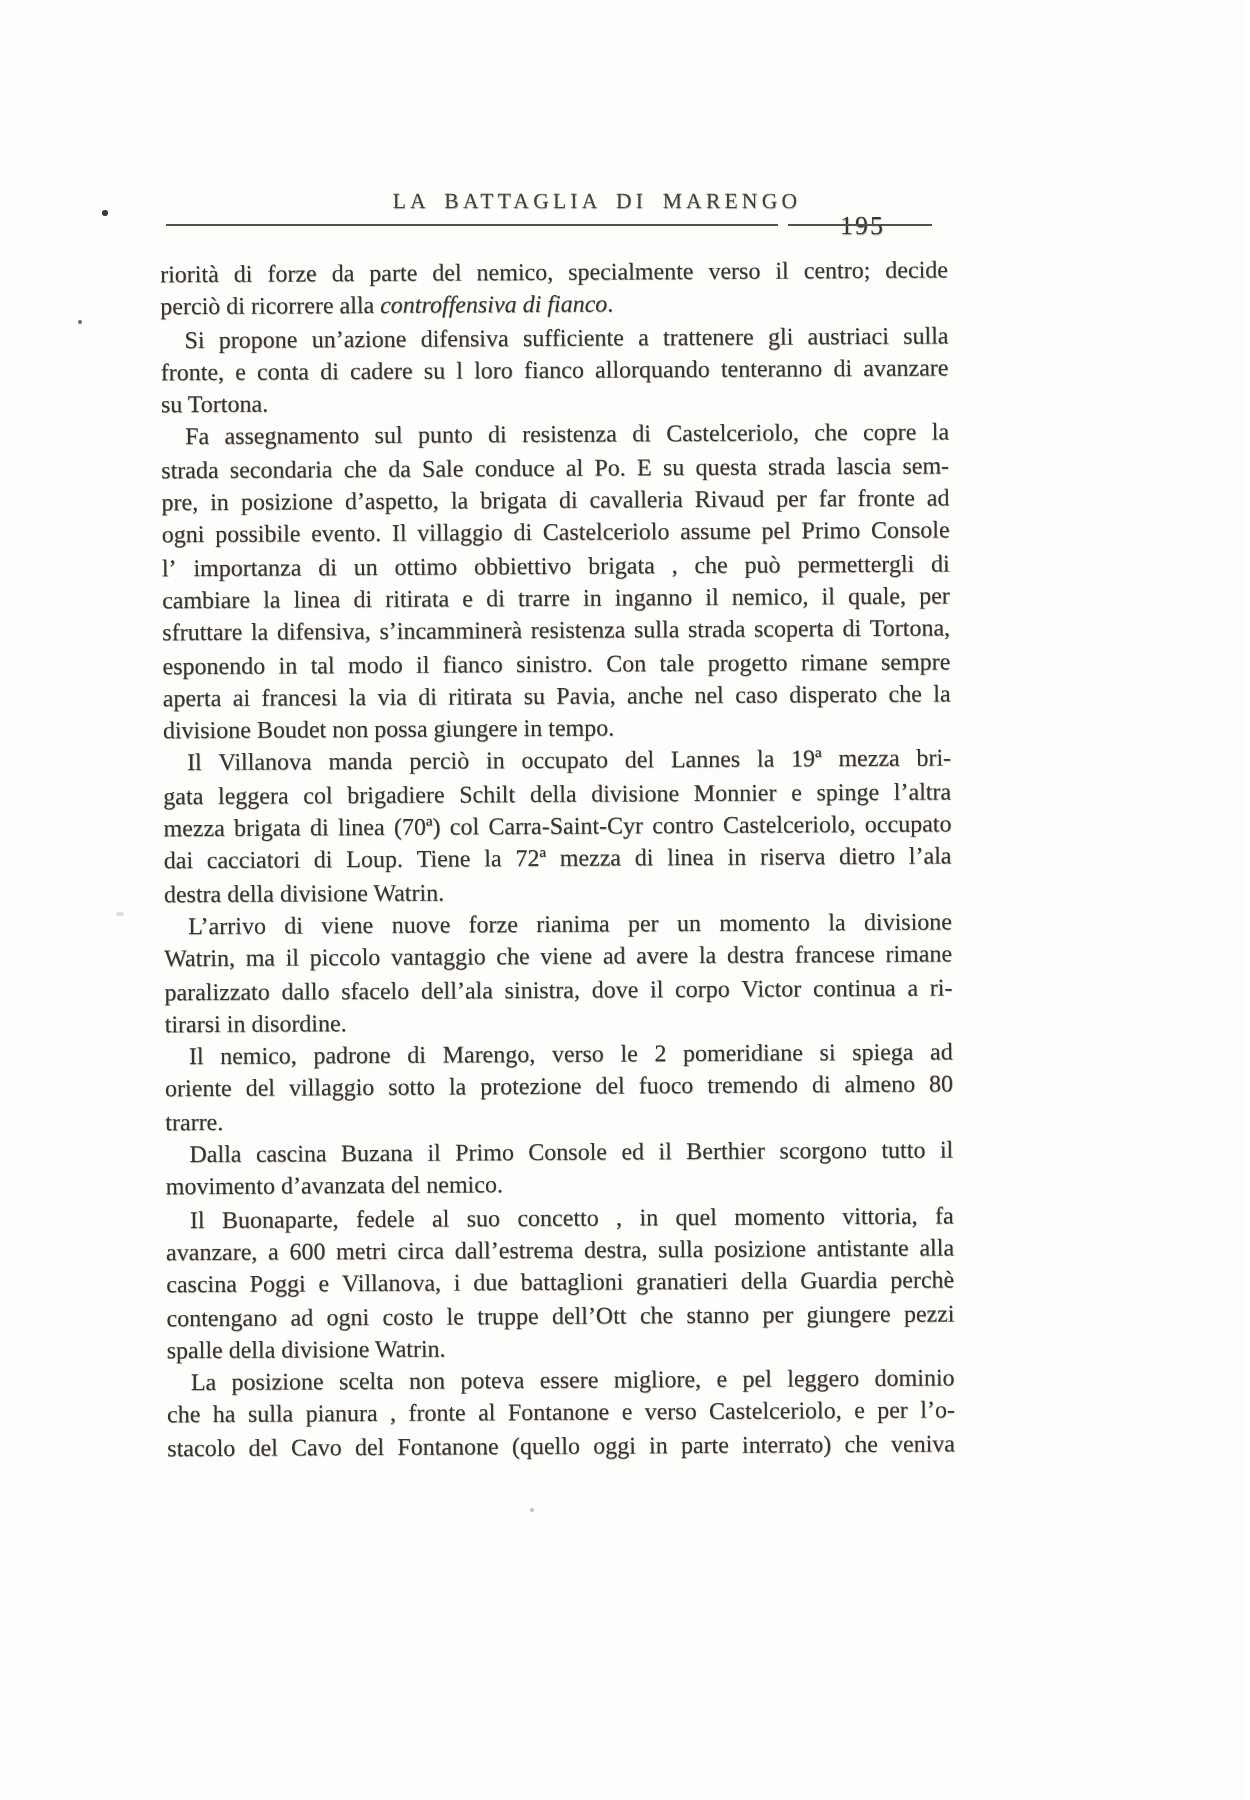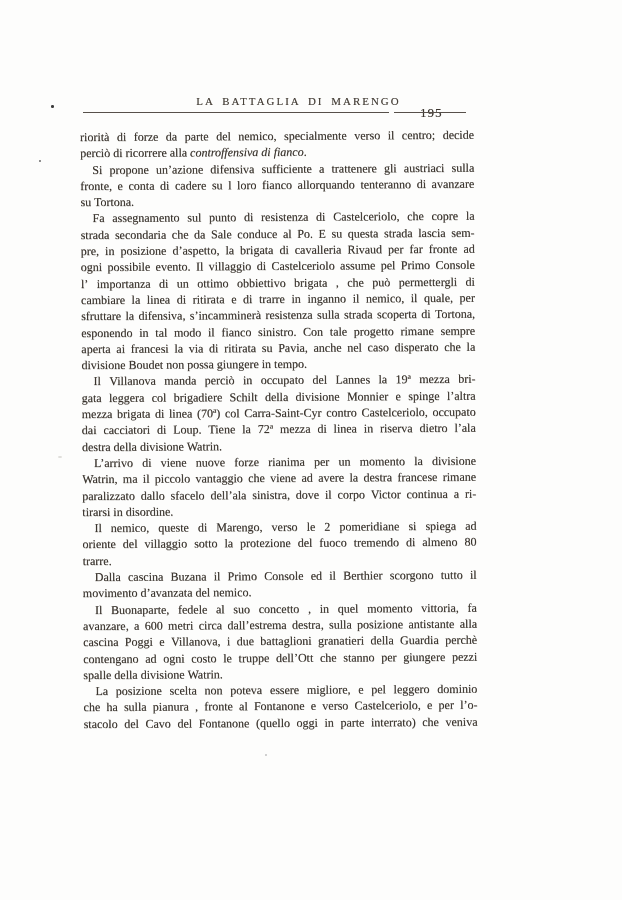--- a/index.html
+++ b/index.html
@@ -323,21 +323,21 @@
         <span class="w">corpo</span>
         <span class="w">Victor</span>
         <span class="w">continua</span>
         <span class="w">a</span>
         <span class="w">ri-</span>
       </div>
       <div class="line last"><span>tirarsi in disordine.</span></div>
       <div class="line just indent">
         <span class="w">Il</span>
         <span class="w">nemico,</span>
-        <span class="w">queste</span>
+        <span class="w">padrone</span>
         <span class="w">di</span>
         <span class="w">Marengo,</span>
         <span class="w">verso</span>
         <span class="w">le</span>
         <span class="w">2</span>
         <span class="w">pomeridiane</span>
         <span class="w">si</span>
         <span class="w">spiega</span>
         <span class="w">ad</span>
       </div>

